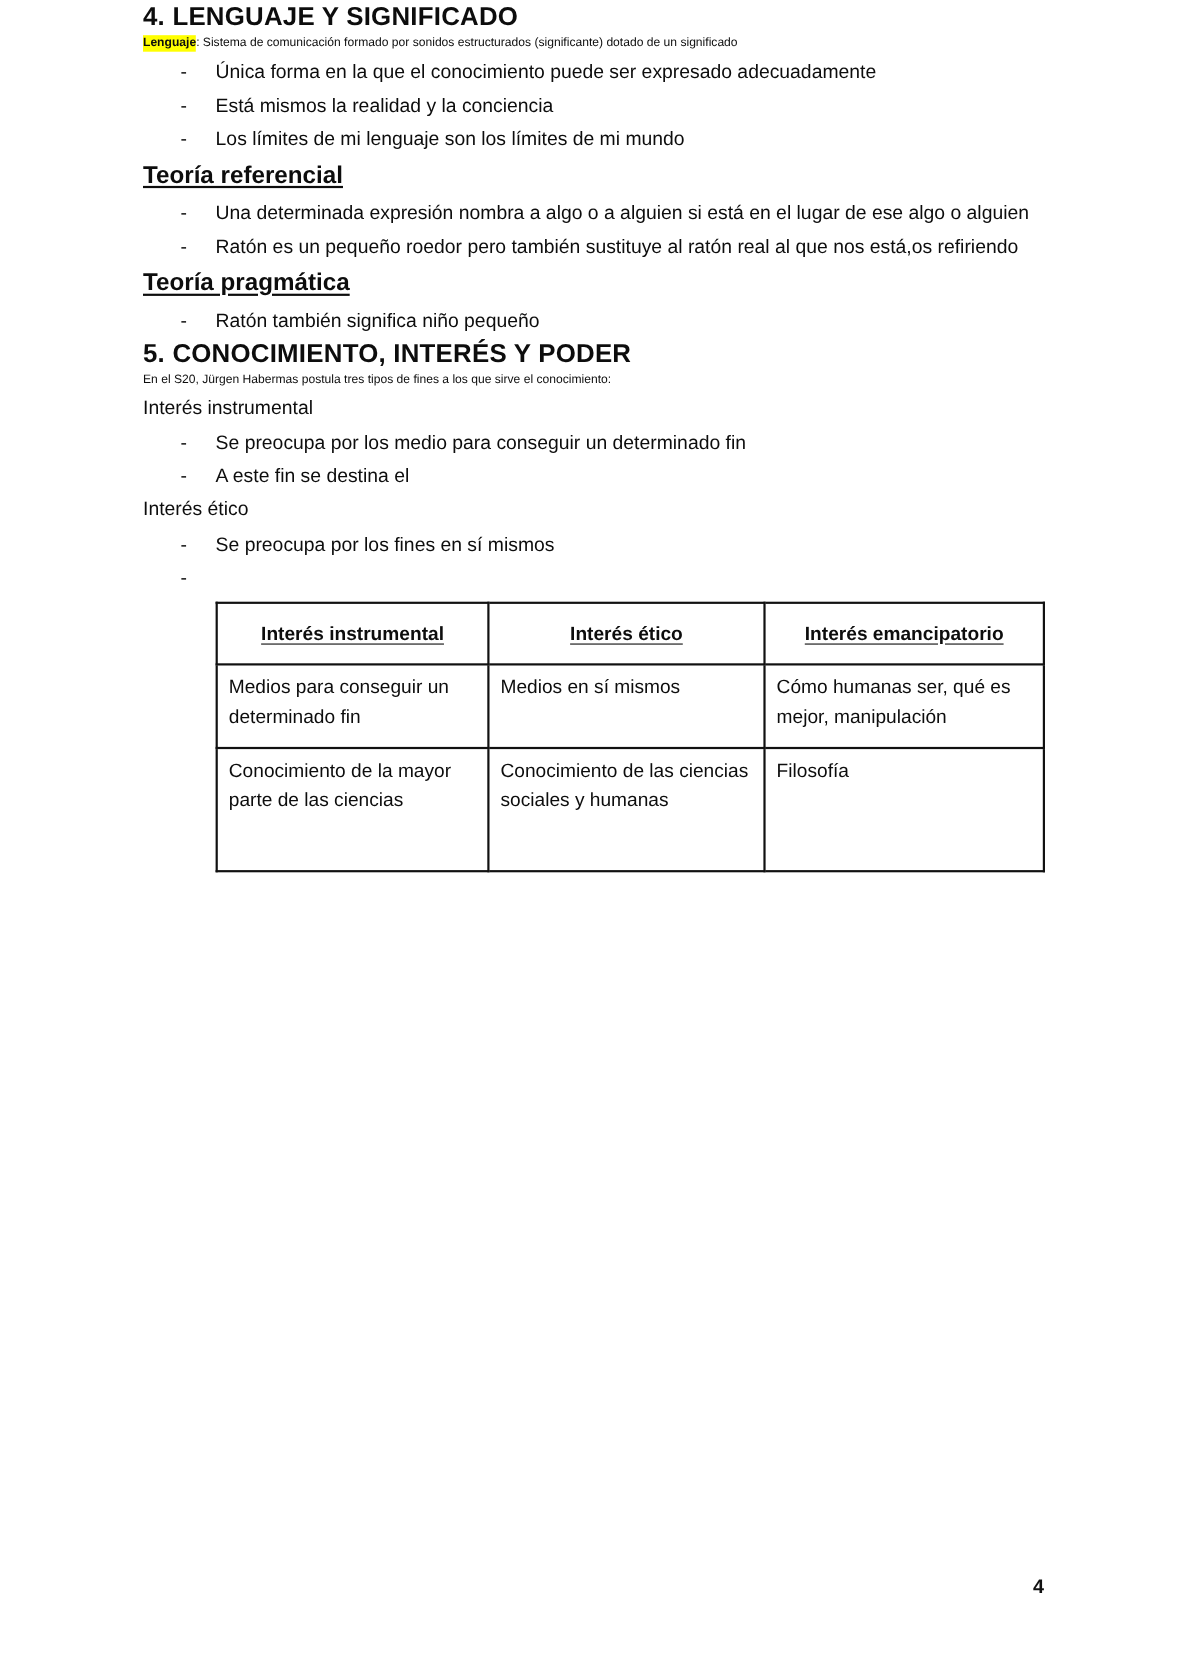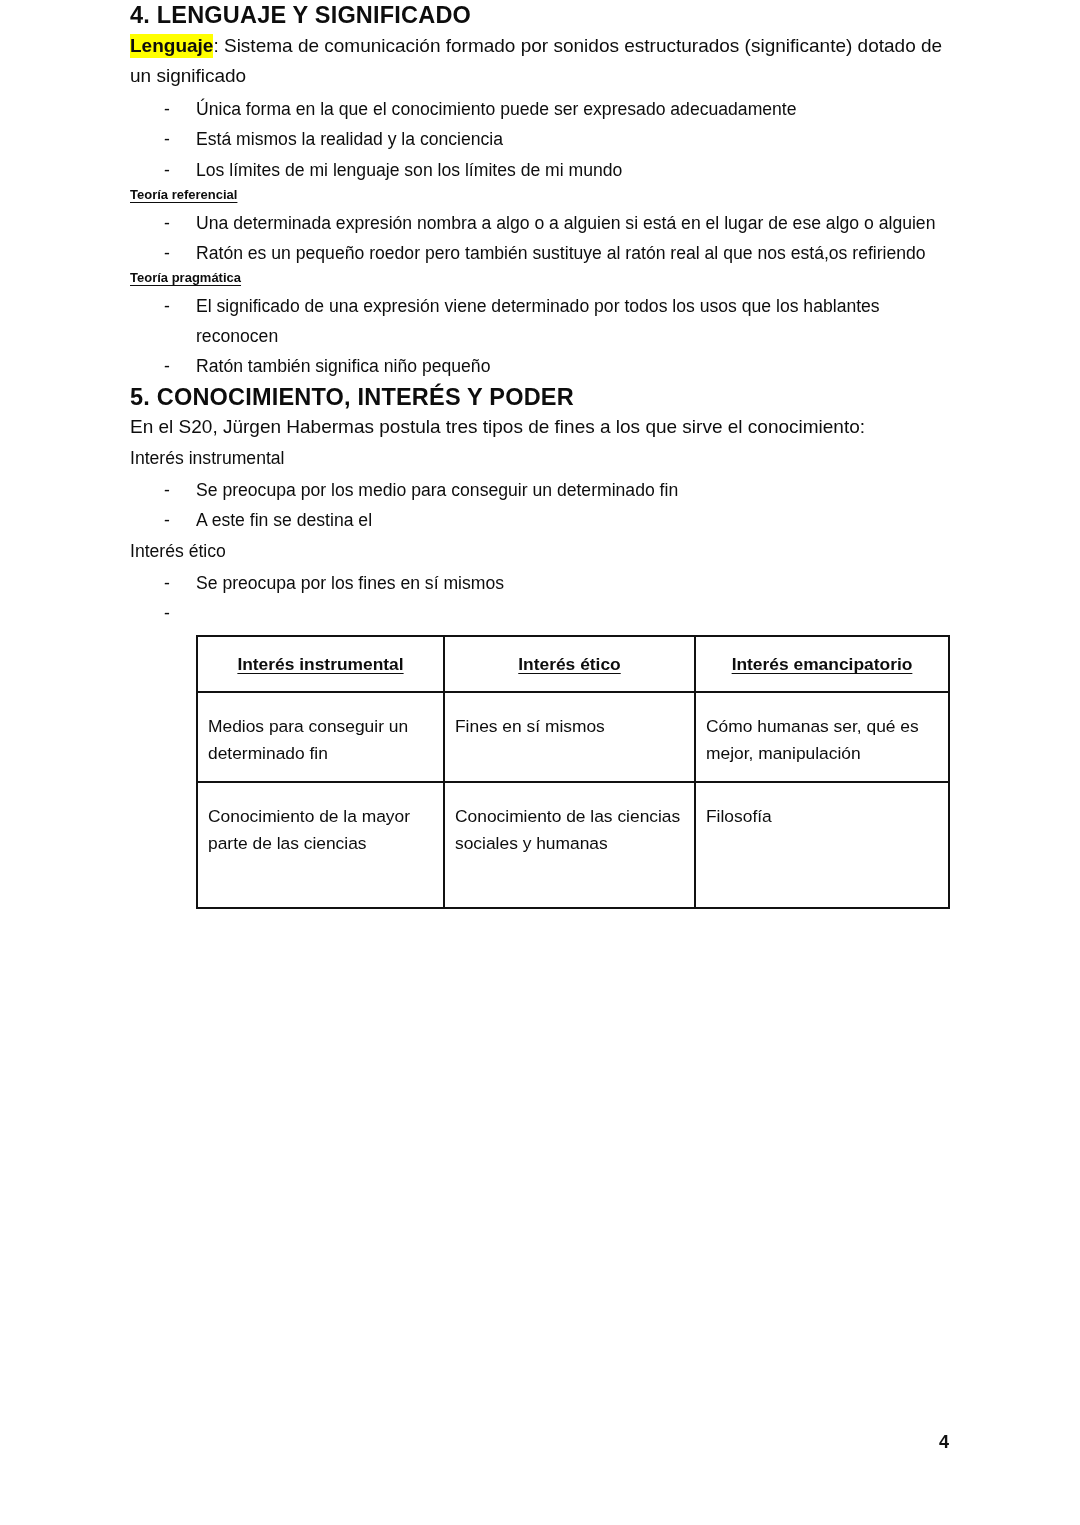--- a/index.html
+++ b/index.html
@@ -27,35 +27,35 @@
     font-size: 23.5px;
     font-weight: bold;
     letter-spacing: 0.2px;
     margin: 0;
     line-height: 1.3;
   }
   .sec4-title { margin-top: 128px; }
   .sec5-title { margin-top: 72px; }
 
   p.para {
-    font-size: 19px;
+    font-size: 11px;
     line-height: 1.62;
     margin: 0;
   }
   .gap-lg { margin-top: 37px; }
   .gap-md { margin-top: 30px; }
 
   .hl {
     background-color: #ffff00;
     font-weight: bold;
     padding: 1px 0 2px 0;
   }
 
   h2.sub-title {
-    font-size: 13px;
+    font-size: 22px;
     font-weight: bold;
     text-decoration: underline;
     text-underline-offset: 3px;
     margin: 0;
     line-height: 1.6;
   }
 
   ul.dash-list {
     list-style: none;
     margin: 2px 0 0 0;
@@ -91,21 +91,21 @@
     width: 752px;
     table-layout: fixed;
   }
   table.interest-table th,
   table.interest-table td {
     border: 2px solid #111111;
     vertical-align: top;
     font-size: 17.4px;
     line-height: 1.55;
     font-weight: normal;
-    padding: 20px 10px 14px 10px;
+    padding: 6px 10px 14px 10px;
   }
   table.interest-table th {
     text-align: center;
     font-weight: bold;
     padding: 14px 8px 13px 8px;
   }
   table.interest-table th span.hdr {
     text-decoration: underline;
     text-underline-offset: 3px;
   }
@@ -141,21 +141,20 @@
 
 
     <h2 class="sub-title gap-md">Teoría referencial</h2>
     <ul class="dash-list">
       <li>Una determinada expresión nombra a algo o a alguien si está en el lugar de ese algo o alguien</li>
       <li>Ratón es un pequeño roedor pero también sustituye al ratón real al que nos está,os refiriendo</li>
     </ul>
 
     <h2 class="sub-title gap-md">Teoría pragmática</h2>
     <ul class="dash-list">
-      <li>El significado de una expresión viene determinado por todos los usos que los hablantes reconocen</li>
       <li>Ratón también significa niño pequeño</li>
     </ul>
 
     <h1 class="section-title sec5-title">5. CONOCIMIENTO, INTERÉS Y PODER</h1>
 
     <p class="para gap-lg">En el S20, Jürgen Habermas postula tres tipos de fines a los que sirve el conocimiento:</p>
 
     <p class="plain-line gap-md">Interés instrumental</p>
     <ul class="dash-list">
       <li>Se preocupa por los medio para conseguir un determinado fin</li>
@@ -177,21 +176,21 @@
       <thead>
         <tr>
           <th><span class="hdr">Interés instrumental</span></th>
           <th><span class="hdr">Interés ético</span></th>
           <th><span class="hdr">Interés emancipatorio</span></th>
         </tr>
       </thead>
       <tbody>
         <tr>
           <td>Medios para conseguir un determinado fin</td>
-          <td>Fines en sí mismos</td>
+          <td>Medios en sí mismos</td>
           <td>Cómo humanas ser, qué es mejor, manipulación</td>
         </tr>
         <tr class="row-tall">
           <td>Conocimiento de la mayor parte de las ciencias</td>
           <td>Conocimiento de las ciencias sociales y humanas</td>
           <td>Filosofía</td>
         </tr>
       </tbody>
     </table>
 

